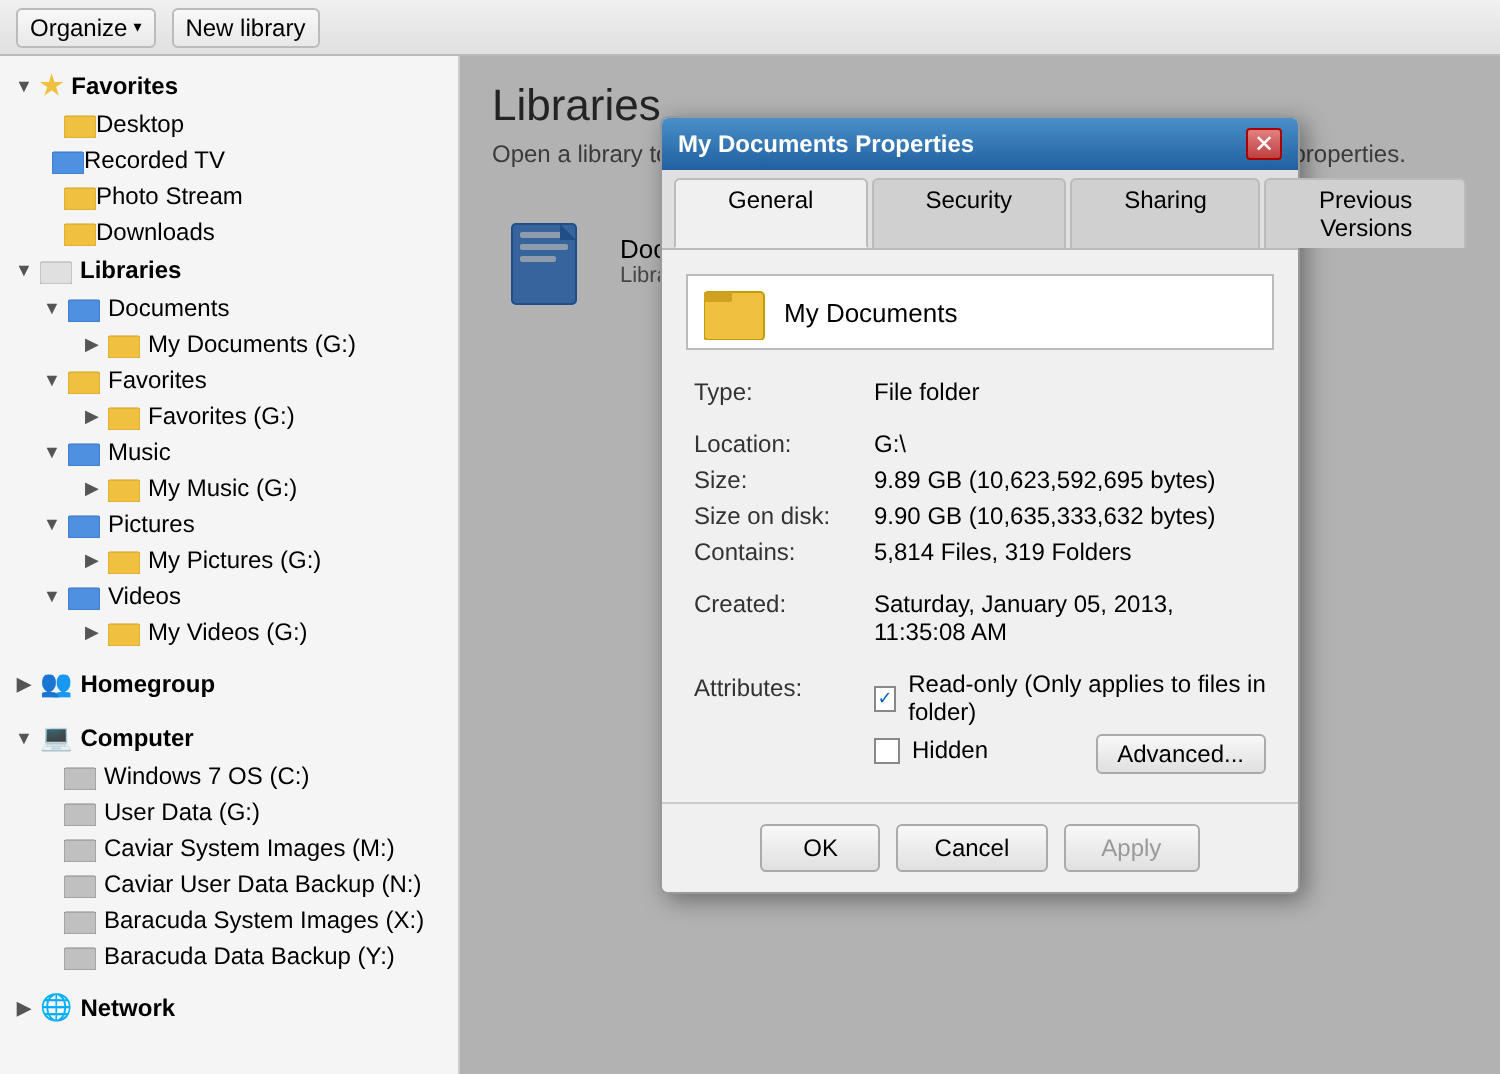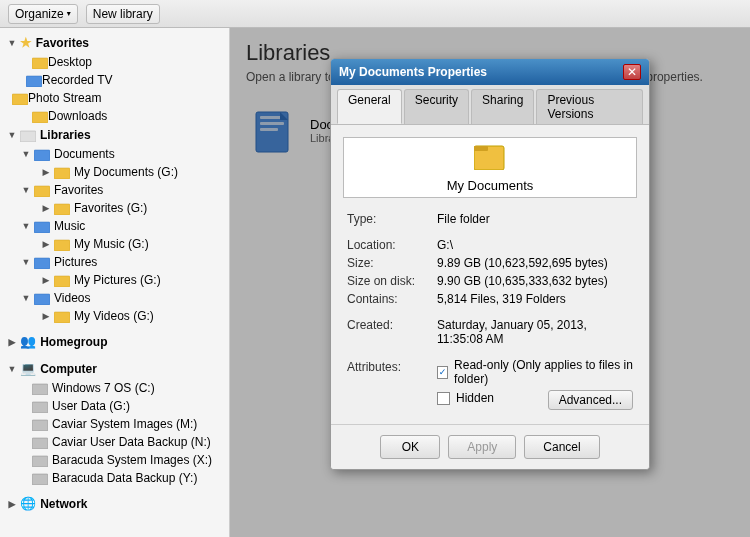--- a/index.html
+++ b/index.html
@@ -145,48 +145,48 @@
     }
 
     .modal-tabs {
       display: flex;
       background: #e0e0e0;
       border-bottom: 1px solid #bbb;
       padding: 4px 6px 0;
       gap: 2px;
     }
     .modal-tab {
-      padding: 3px 10px;
+      padding: 3px 26px;
       background: #d0d0d0;
       border: 1px solid #bbb;
       border-bottom: none;
       border-radius: 3px 3px 0 0;
       cursor: pointer;
       font-size: 12px;
+      text-align: right;
     }
     .modal-tab.active {
       background: #f0f0f0;
       border-bottom: 1px solid #f0f0f0;
       font-weight: normal;
     }
 
     .modal-body {
       padding: 12px;
       background: #f0f0f0;
     }
 
     .folder-display {
       display: flex;
       align-items: center;
       background: white;
       border: 1px solid #bbb;
       padding: 4px 8px;
       margin-bottom: 12px;
       gap: 8px;
-      flex-direction: column;
     }
 
     .props-table {
       width: 100%;
       border-spacing: 0;
     }
     .props-table tr td {
       padding: 2px 4px;
       font-size: 12px;
       vertical-align: top;
@@ -270,21 +270,21 @@
           <rect x="0" y="2" width="16" height="11" rx="1" class="folder-yellow"></rect>
         </svg>
       <span class="item-label">Desktop</span>
     </div>
     <div class="tree-item" style="padding-left:26px;text-align:center;">
       <svg class="folder-sm" viewBox="0 0 16 13">
           <rect x="0" y="2" width="16" height="11" rx="1" class="folder-blue"></rect>
         </svg>
       <span class="item-label">Recorded TV</span>
     </div>
-    <div class="tree-item" style="padding-left:12px;">
+    <div class="tree-item" style="padding-left:32px;">
       <svg class="folder-sm" viewBox="0 0 16 13">
           <rect x="0" y="2" width="16" height="11" rx="1" class="folder-yellow"></rect>
         </svg>
       <span class="item-label">Photo Stream</span>
     </div>
     <div class="tree-item" style="padding-left:32px;">
       <svg class="folder-sm" viewBox="0 0 16 13">
           <rect x="0" y="2" width="16" height="11" rx="1" class="folder-yellow"></rect>
         </svg>
       <span class="item-label">Downloads</span>
@@ -570,21 +570,21 @@
                 </div>
               </td>
             </tr>
           </tbody>
             </table>
 
         </div>
 
         <div class="modal-footer">
           <button class="footer-btn">OK</button>
+          <button class="footer-btn">Cancel</button>
           <button class="footer-btn disabled">Apply</button>
-          <button class="footer-btn">Cancel</button>
         </div>
 
       </div>
     </div>
 
   </div>
 </div>
 
 </body></html>

